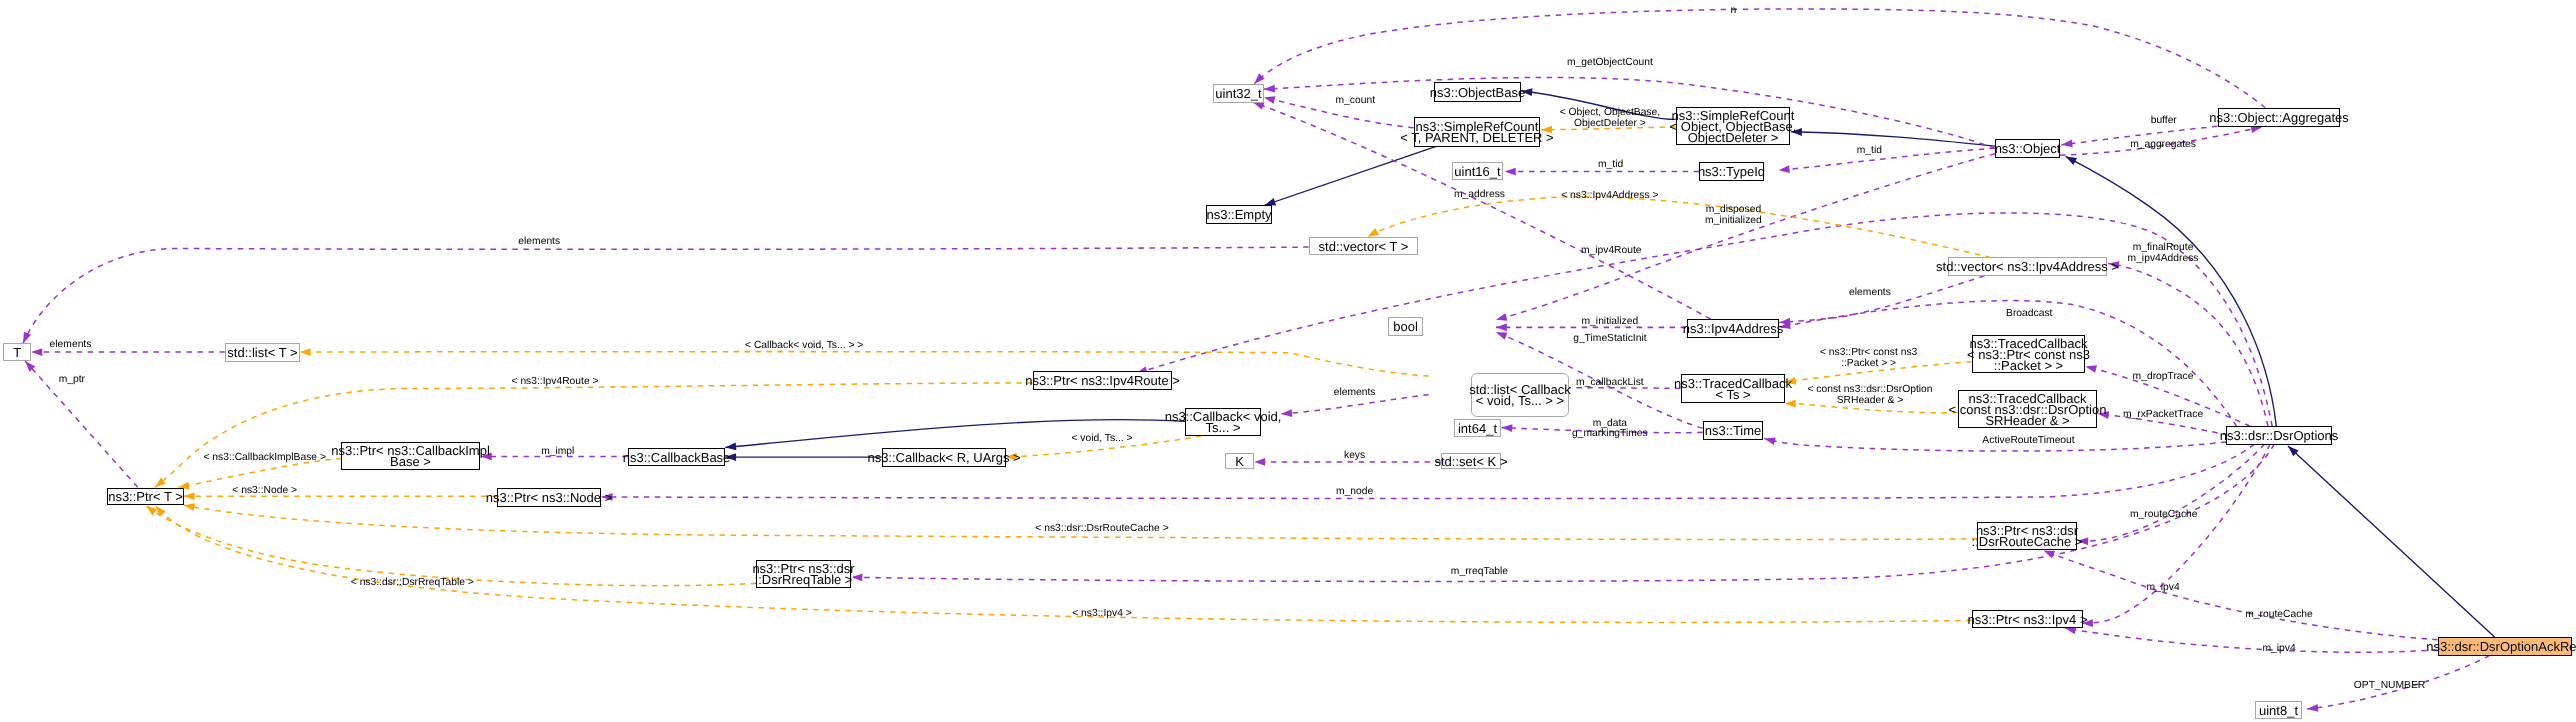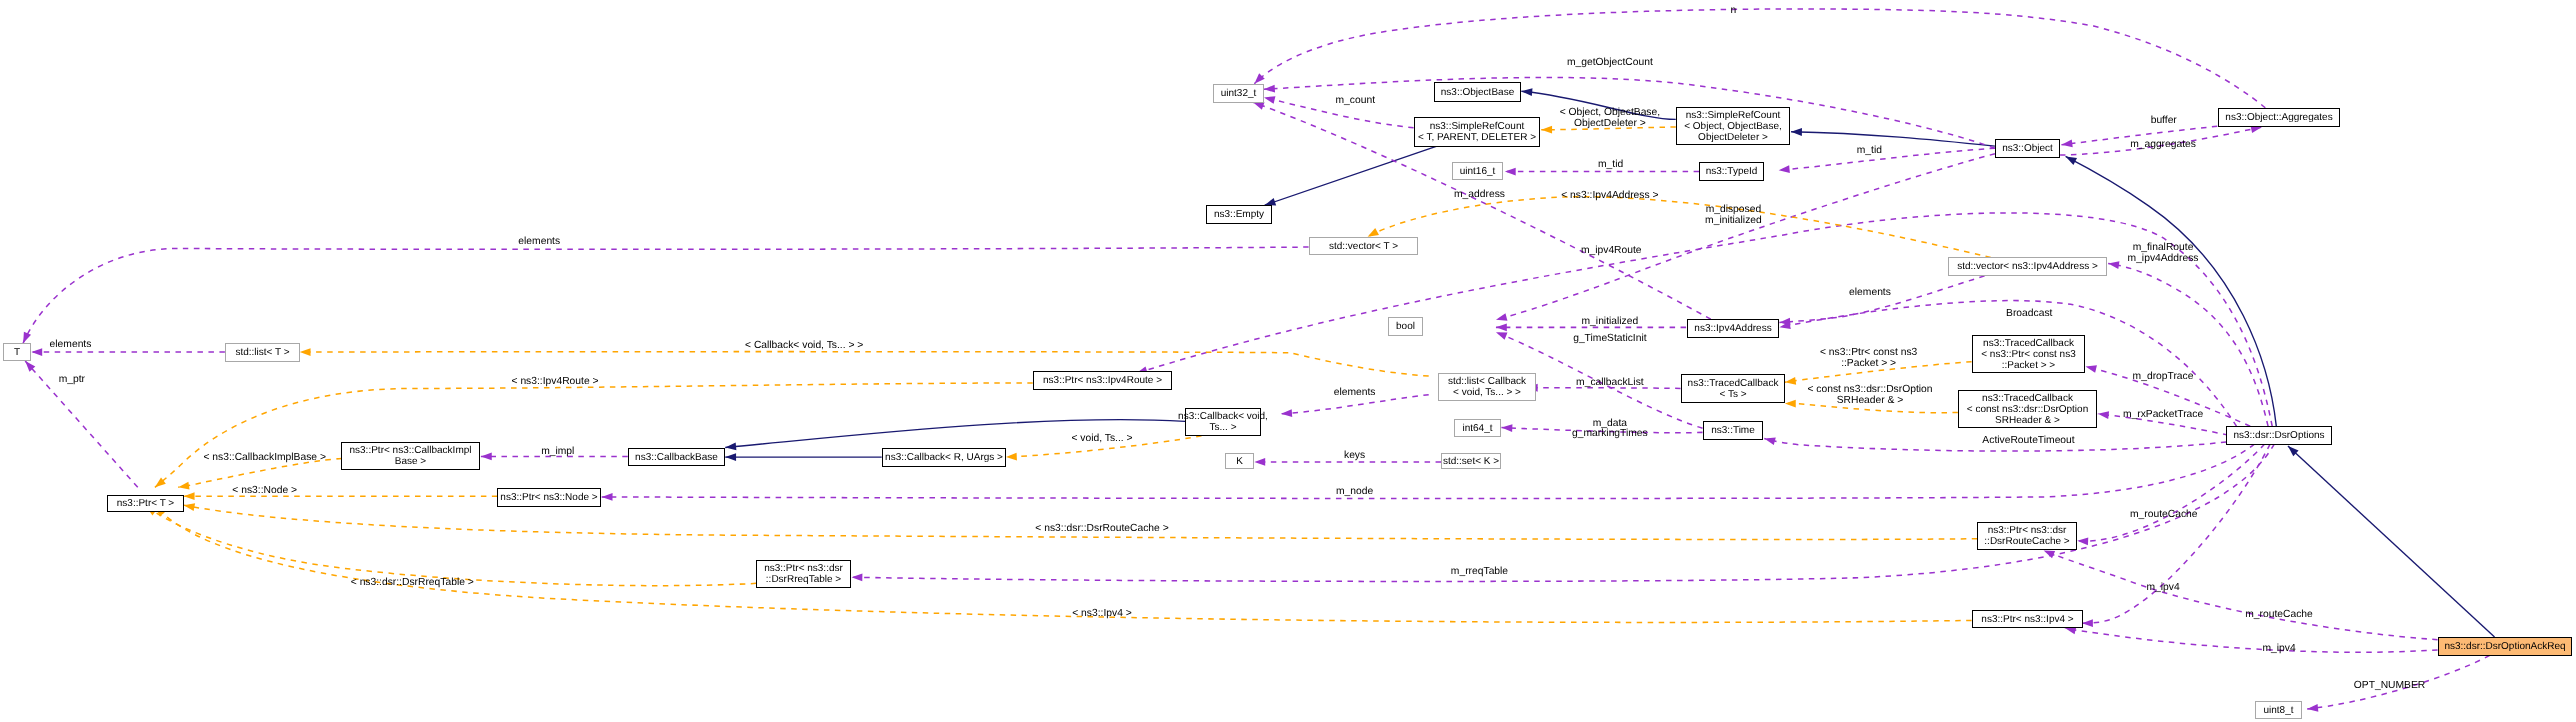--- a/index.html
+++ b/index.html
@@ -2,21 +2,21 @@
 <html style="font-size:11px"><head>
 <meta charset="utf-8">
 <title>ns3::dsr::DsrOptionAckReq collaboration diagram</title>
 <style>
   html,body{margin:0;padding:0;background:#fff;-webkit-font-smoothing:antialiased;text-rendering:geometricPrecision;}
   #canvas{position:relative;width:2576px;height:722px;background:#fff;overflow:hidden;
           font-family:"Liberation Sans",sans-serif;}
   #edges{position:absolute;left:0;top:0;}
   .node{position:absolute;opacity:0.999;box-sizing:border-box;background:#fff;display:flex;
         flex-direction:column;align-items:center;justify-content:center;
-        font-size:10px;color:#000;line-height:11px;white-space:nowrap;z-index:4;}
+        font-size:13px;color:#000;line-height:11px;white-space:nowrap;z-index:4;}
   .node.solid{border:1.1px solid #000;}
   .node.grey{border:0.9px solid #a8a8a8;}
   .node.filled{border:1.1px solid #000;background:#fdba74;}
   .node i{font-style:normal;display:block;}
   .elbl{font-size:15px;fill:#000;font-family:"Liberation Sans",sans-serif;}
 </style>
 </head>
 <body>
 
 <div id="canvas">
@@ -229,21 +229,21 @@
         <i>ns3::Ipv4Address</i>
       </div>
       <div class="node solid" style="left: 1972px; top: 335px; width: 113px; height: 38px;">
         <i>ns3::TracedCallback</i>
         <i>&lt; ns3::Ptr&lt; const ns3</i>
         <i>::Packet &gt; &gt;</i>
       </div>
       <div class="node solid" style="left: 1033px; top: 371px; width: 139px; height: 19px;">
         <i>ns3::Ptr&lt; ns3::Ipv4Route &gt;</i>
       </div>
-      <div class="node grey" style="left: 1438px; top: 373px; width: 98px; height: 28px;">
+      <div class="node grey" style="left: 1471px; top: 373px; width: 98px; height: 44px; border-radius: 6px;">
         <i>std::list&lt; Callback</i>
         <i>&lt; void, Ts... &gt; &gt;</i>
       </div>
       <div class="node solid" style="left: 1681px; top: 374px; width: 104px; height: 29px;">
         <i>ns3::TracedCallback</i>
         <i>&lt; Ts &gt;</i>
       </div>
       <div class="node solid" style="left: 1185px; top: 408px; width: 76px; height: 28px;">
         <i>ns3::Callback&lt; void,</i>
         <i>Ts... &gt;</i>
@@ -271,21 +271,21 @@
       </div>
       <div class="node grey" style="left: 1441px; top: 453px; width: 60px; height: 16px;">
         <i>std::set&lt; K &gt;</i>
       </div>
       <div class="node solid" style="left: 1703px; top: 421px; width: 60px; height: 19px;">
         <i>ns3::Time</i>
       </div>
       <div class="node solid" style="left: 2226px; top: 426px; width: 106px; height: 19px;">
         <i>ns3::dsr::DsrOptions</i>
       </div>
-      <div class="node solid" style="left: 107px; top: 488px; width: 77px; height: 17px; margin-top: 7px;">
+      <div class="node solid" style="left: 107px; top: 488px; width: 77px; height: 17px;">
         <i>ns3::Ptr&lt; T &gt;</i>
       </div>
       <div class="node solid" style="left: 497px; top: 488px; width: 104px; height: 18.5px;">
         <i>ns3::Ptr&lt; ns3::Node &gt;</i>
       </div>
       <div class="node solid" style="left: 1977px; top: 522px; width: 100px; height: 28px;">
         <i>ns3::Ptr&lt; ns3::dsr</i>
         <i>::DsrRouteCache &gt;</i>
       </div>
       <div class="node solid" style="left: 756px; top: 560px; width: 95px; height: 28px;">

